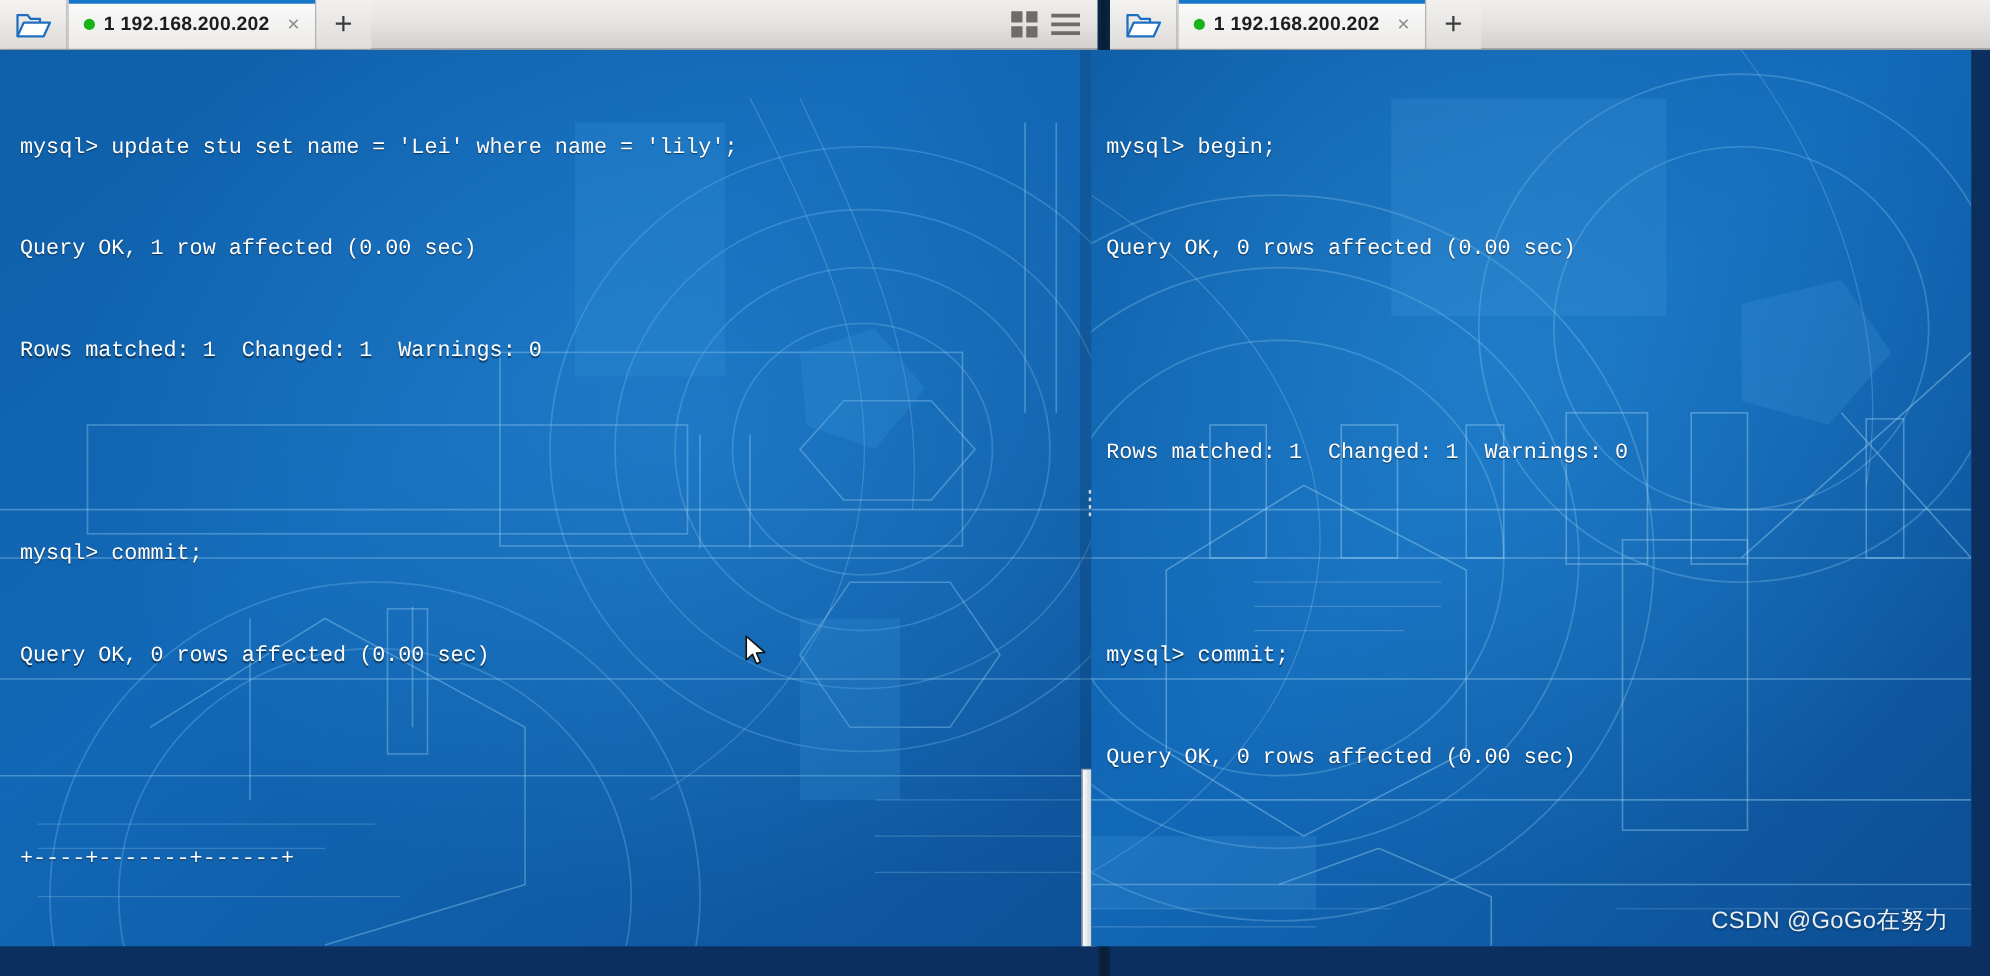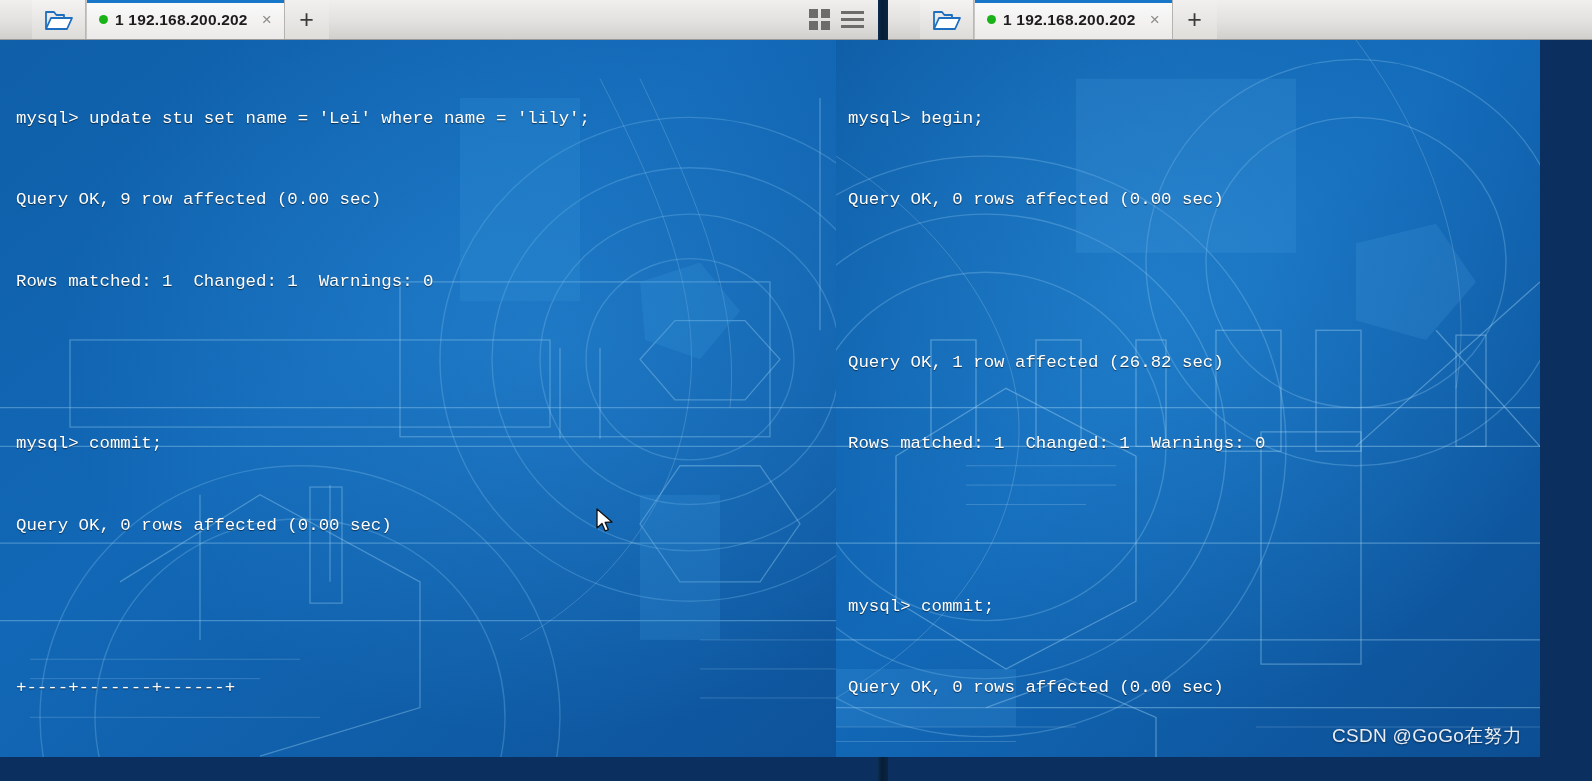--- a/index.html
+++ b/index.html
@@ -9,21 +9,21 @@
     background: #0b2f5e;
     font-family: "Liberation Sans", sans-serif;
   }
   #app { position: relative; width: 1592px; height: 781px; }
 
   
   .tabbar {
     position: absolute; top: 0; height: 40px;
     background: linear-gradient(#f0efee 0%, #e3e1df 55%, #d2d0cd 100%);
     border-bottom: 1px solid #9a9a9a;
-    display: flex; align-items: flex-end; padding-left: 32px;
+    display: flex; align-items: flex-end;
   }
   .tabbar.left  { left: 0;   width: 878px; }
   .tabbar.right { left: 888px; width: 704px; }
 
   .folder-btn {
     width: 54px; height: 39px;
     display: flex; align-items: center; justify-content: center;
     border-right: 1px solid #b9b7b4;
     background: linear-gradient(#f4f3f2, #dedcd9);
   }
@@ -67,21 +67,21 @@
   .ico-lines { display:flex; flex-direction:column; gap:4px; }
   .ico-lines i { width: 23px; height: 3px; background:#6e6c6a; display:block; }
 
   
   .pane {
     position: absolute; top: 40px; height: 717px;
     overflow: hidden;
     background: #1163ae;
   }
   .pane.left  { left: 0;   width: 878px; }
-  .pane.right { left: 836px; width: 704px; }
+  .pane.right { left: 873px; width: 704px; }
 
   .wall { position:absolute; inset:0; overflow:hidden; }
   .wall svg { position:absolute; inset:0; width:100%; height:100%; }
 
   .divider {
     position:absolute; top:0; left:878px; width:10px; height:781px;
     background: linear-gradient(90deg,#0c2c4f 0%, #081d36 40%, #0a2542 100%);
   }
 
   .term {
@@ -182,21 +182,21 @@
         <g fill="#3d9ade" fill-opacity="0.22">
           <rect x="460" y="60" width="120" height="210"></rect>
           <rect x="640" y="470" width="80" height="150"></rect>
           <polygon points="640,250 700,230 740,280 700,330 645,310"></polygon>
         </g>
       </svg>
     </div>
 
     <div class="term">
       <div class="ln">mysql&gt; update stu set name = 'Lei' where name = 'lily';</div>
-      <div class="ln">Query OK, 9 row affected (0.00 sec)</div>
+      <div class="ln">Query OK, 1 row affected (0.00 sec)</div>
       <div class="ln">Rows matched: 1  Changed: 1  Warnings: 0</div>
       <div class="ln"></div>
       <div class="ln">mysql&gt; commit;</div>
       <div class="ln">Query OK, 0 rows affected (0.00 sec)</div>
       <div class="ln"></div>
       <div class="ln">+----+-------+------+</div>
       
       
       
       
@@ -275,21 +275,20 @@
           <polygon points="520,210 600,190 640,250 590,310 520,290"></polygon>
           <rect x="0" y="650" width="180" height="60"></rect>
         </g>
       </svg>
     </div>
 
     <div class="term">
       <div class="ln">mysql&gt; begin;</div>
       <div class="ln">Query OK, 0 rows affected (0.00 sec)</div>
       <div class="ln"></div>
-      <div class="ln">Query OK, 1 row affected (26.82 sec)</div>
       <div class="ln">Rows matched: 1  Changed: 1  Warnings: 0</div>
       <div class="ln"></div>
       <div class="ln">mysql&gt; commit;</div>
       <div class="ln">Query OK, 0 rows affected (0.00 sec)</div>
       
       
       
     </div>
 
     <div class="watermark">CSDN @GoGo在努力</div>

